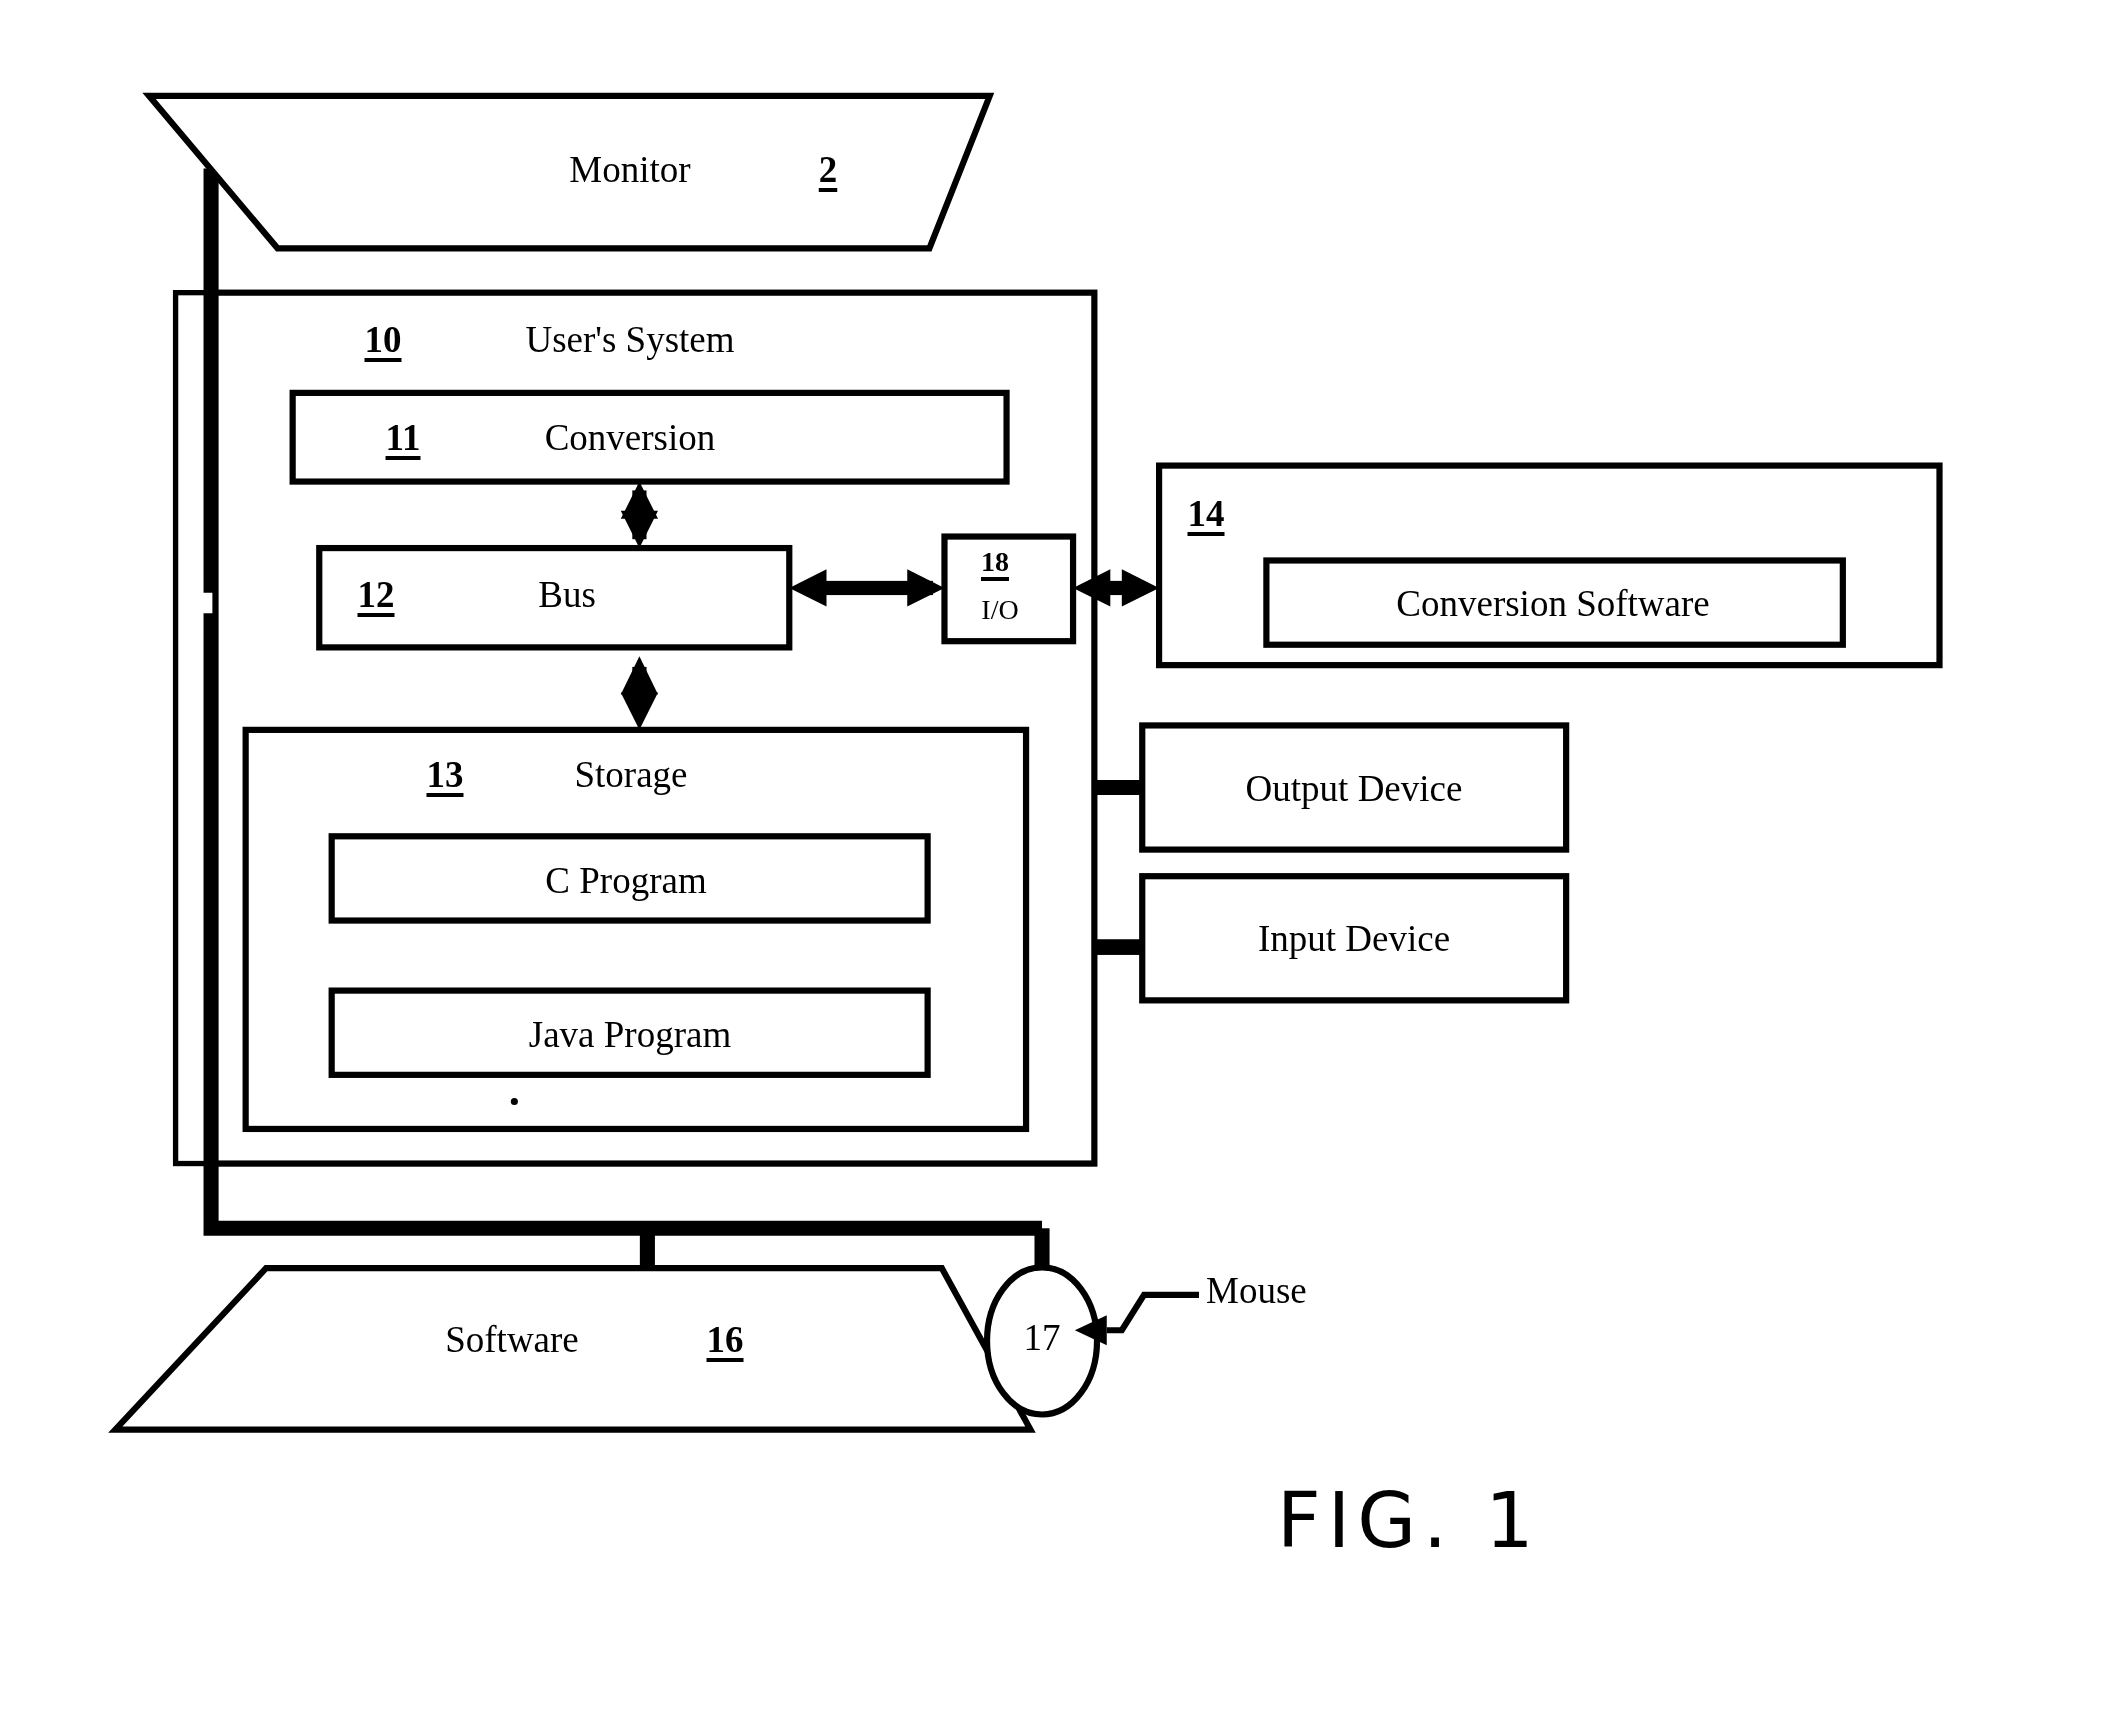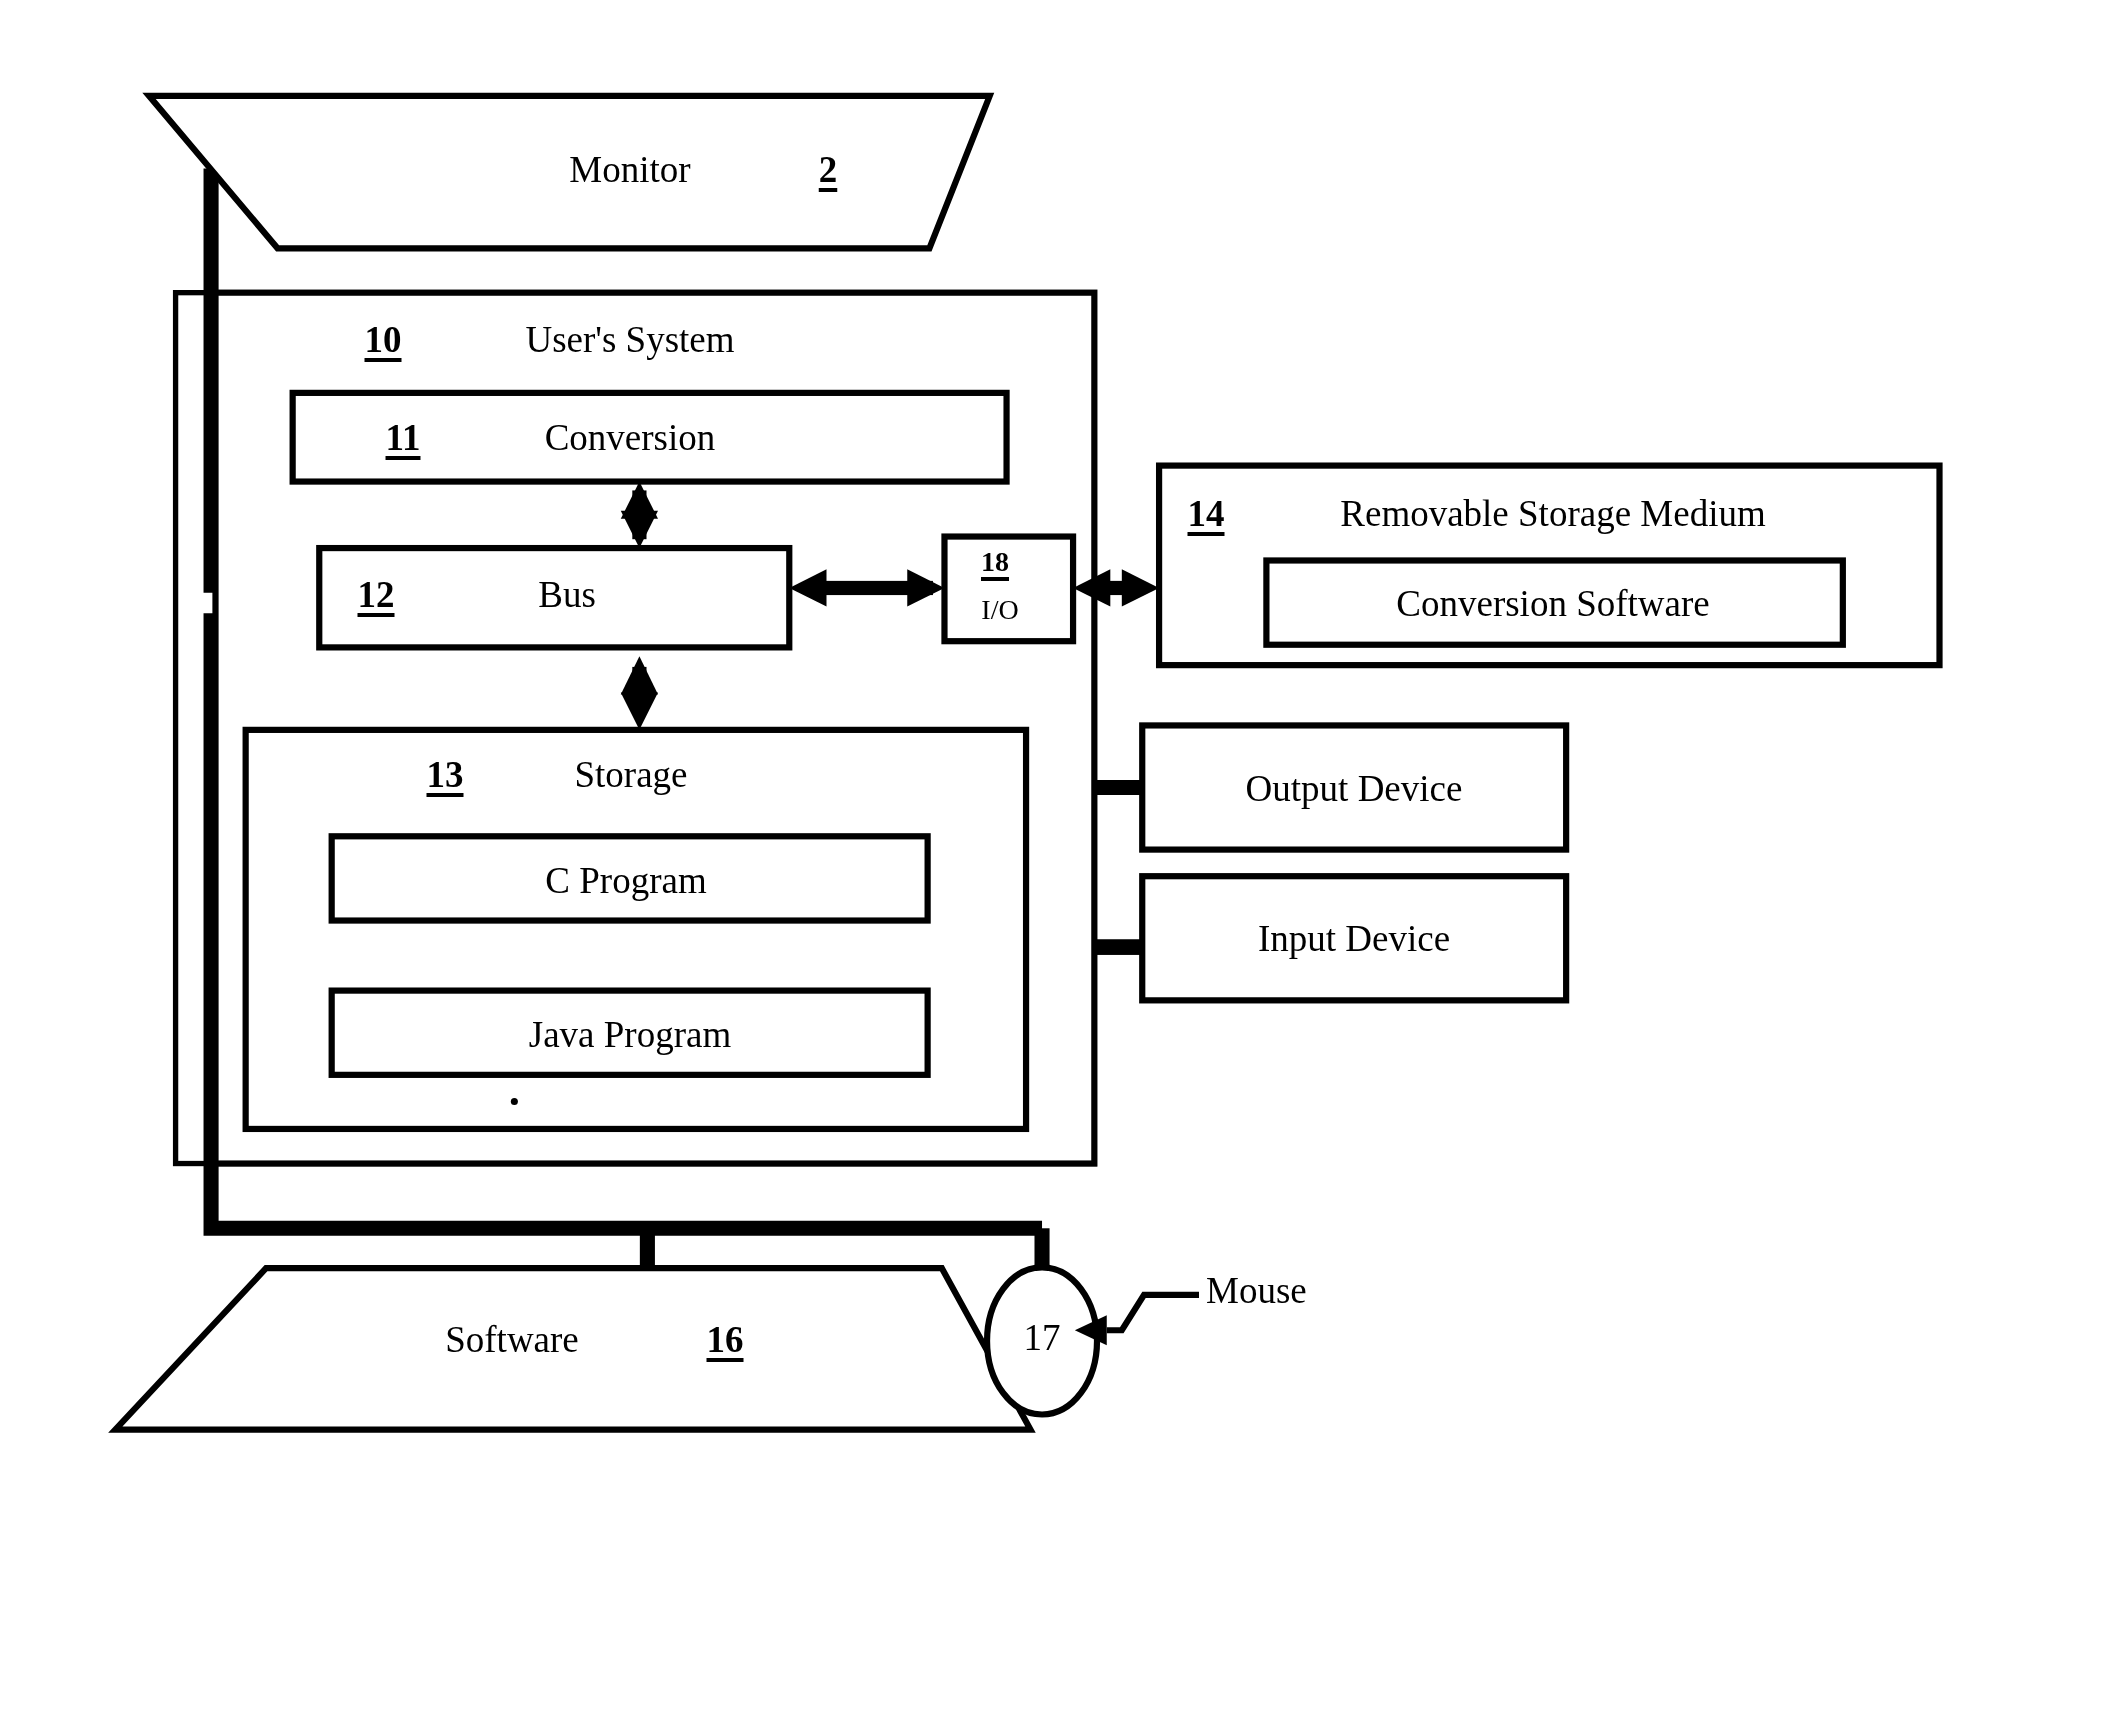--- a/index.html
+++ b/index.html
@@ -147,32 +147,32 @@
   <span class="txt label-lg ref-num center-x" style="left:403px; top:419px;">11</span>
   <span class="txt label-lg center-x" style="left:630px; top:419px;">Conversion</span>
 
   <span class="txt label-lg ref-num center-x" style="left:376px; top:576px;">12</span>
   <span class="txt label-lg center-x" style="left:567px; top:576px;">Bus</span>
 
   <span class="txt label-md ref-num center-x" style="left:995px; top:548px;">18</span>
   <span class="txt label-md center-x" style="left:1000px; top:596px;">I/O</span>
 
   <span class="txt label-lg ref-num center-x" style="left:1206px; top:495px;">14</span>
-  <span class="txt label-lg center-x" style="left:1553px; top:495px;">Removable Storage Medium</span>
   <span class="txt label-lg center-x" style="left:1553px; top:585px;">Conversion Software</span>
 
   <span class="txt label-lg ref-num center-x" style="left:445px; top:756px;">13</span>
   <span class="txt label-lg center-x" style="left:631px; top:756px;">Storage</span>
   <span class="txt label-lg center-x" style="left:626px; top:862px;">C Program</span>
   <span class="txt label-lg center-x" style="left:630px; top:1016px;">Java Program</span>
 
   <span class="txt label-lg center-x" style="left:1354px; top:770px;">Output Device</span>
   <span class="txt label-lg center-x" style="left:1354px; top:920px;">Input Device</span>
 
   <span class="txt label-lg center-x" style="left:512px; top:1321px;">Software</span>
   <span class="txt label-lg ref-num center-x" style="left:725px; top:1321px;">16</span>
 
   <span class="txt label-lg center-x" style="left:1042px; top:1319px;">17</span>
   <span class="txt label-lg" style="left:1206px; top:1272px;">Mouse</span>
 
+  <span class="fig-caption" style="left:1277px; top:1476px;">FIG. 1</span>
 
 </div>
 
 
 </body></html>

